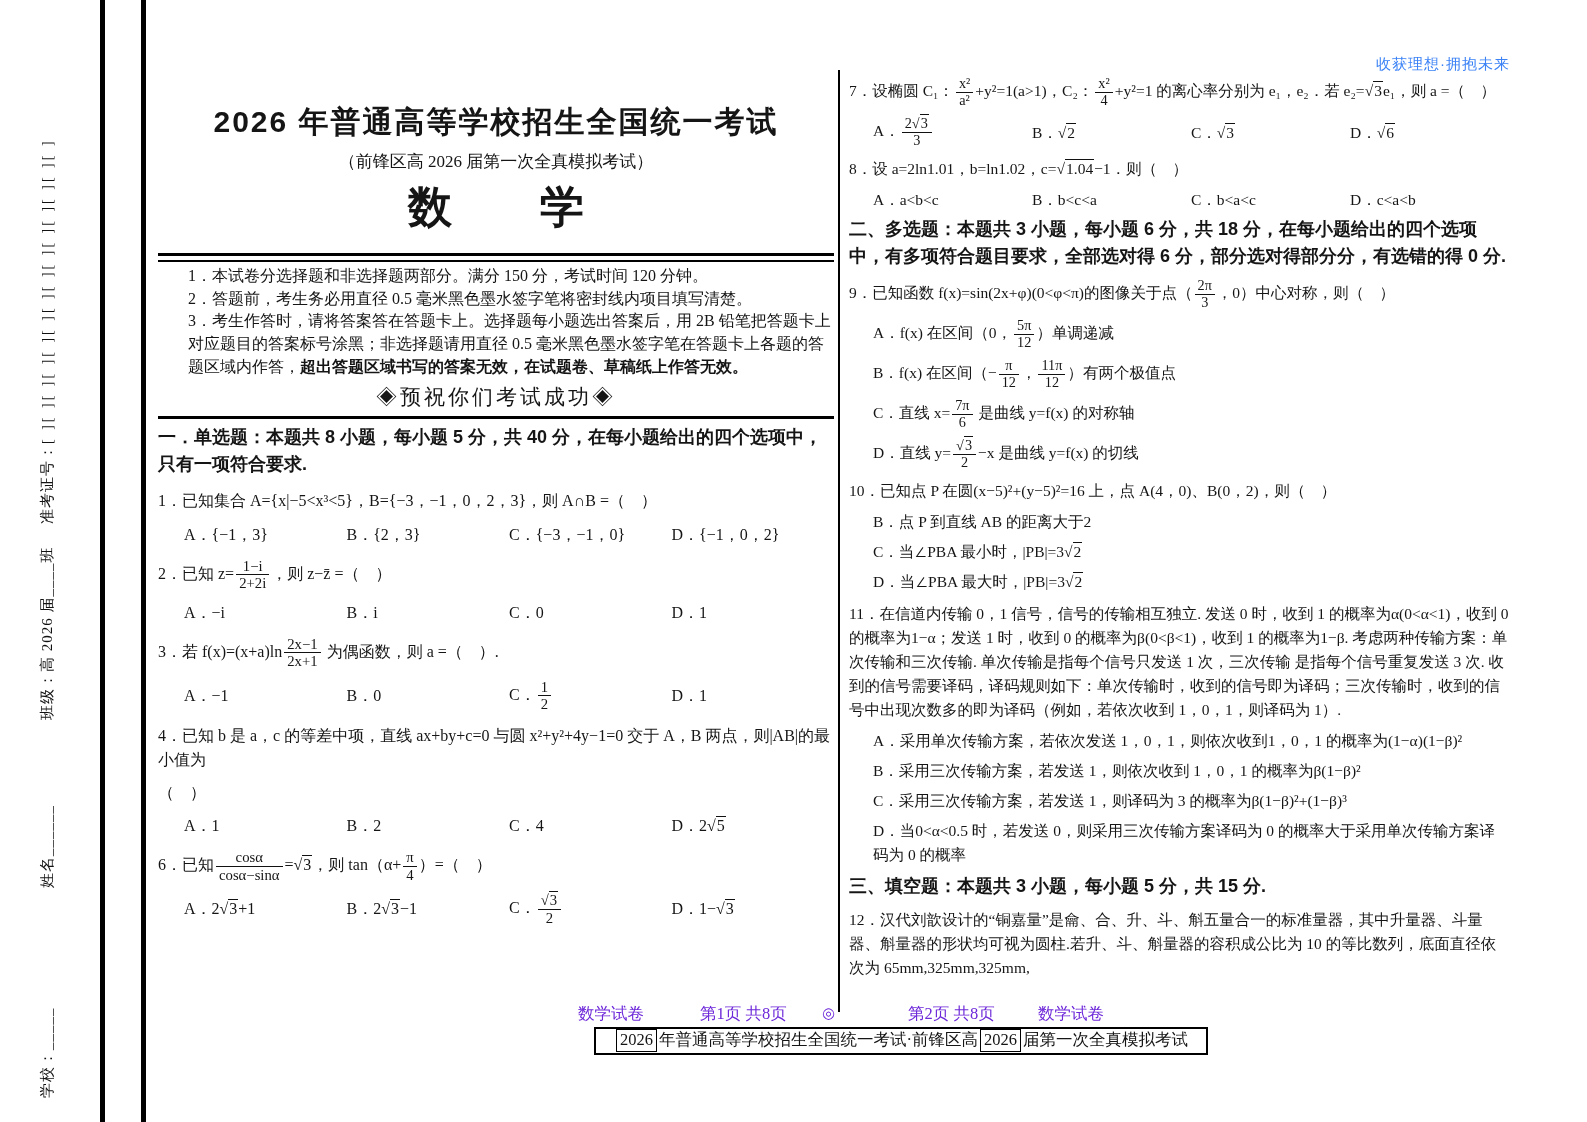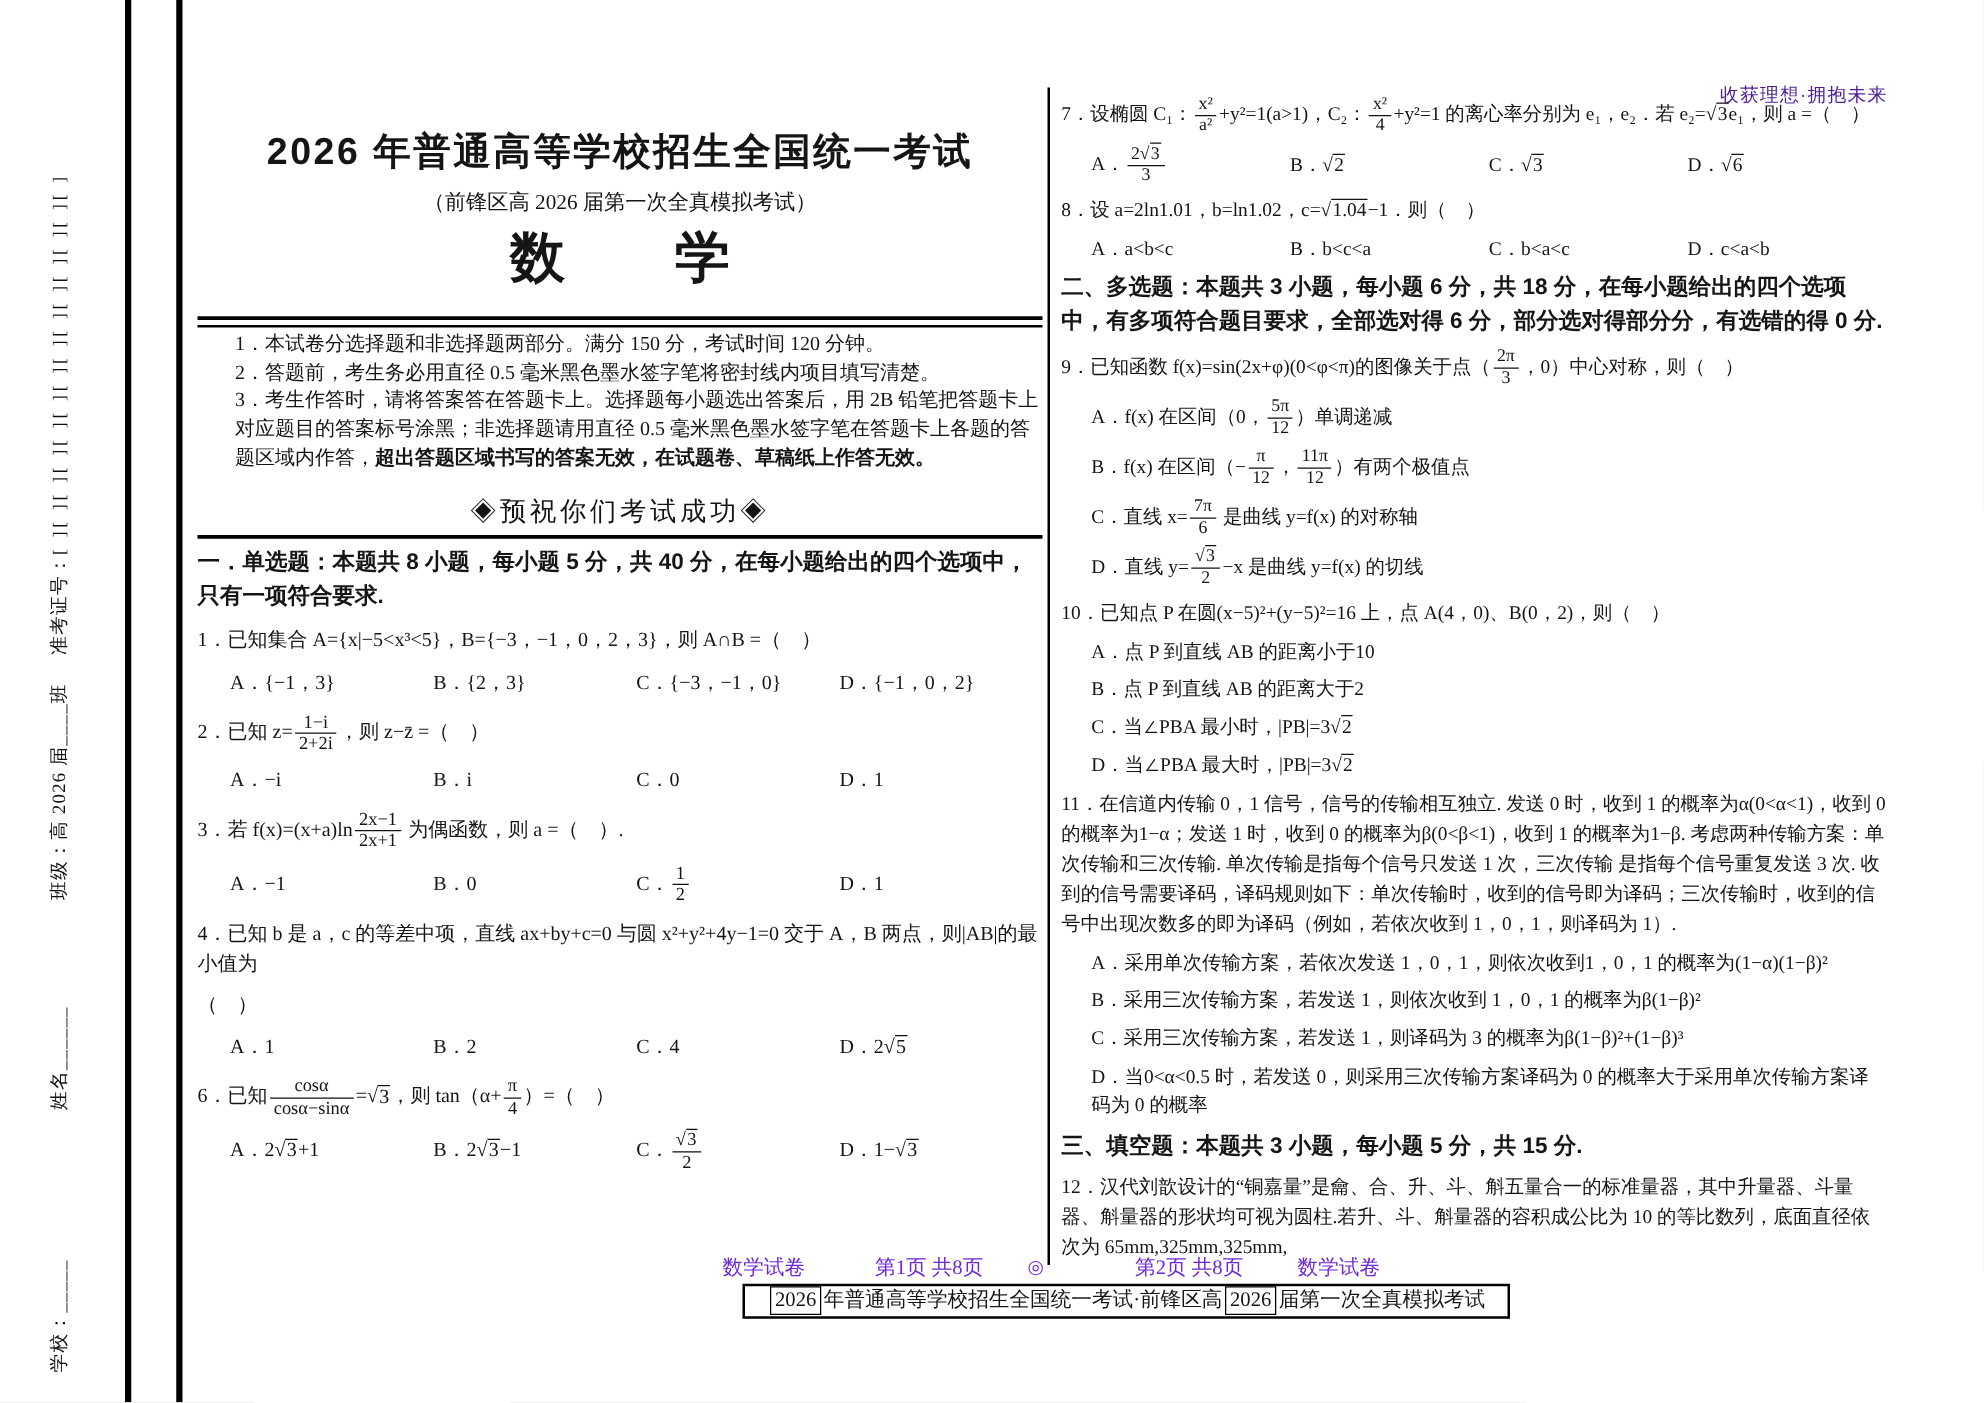--- a/index.html
+++ b/index.html
@@ -5,35 +5,35 @@
   html,body{margin:0;padding:0;background:#e8e8e8;}
   .sheet{position:relative;width:1587px;height:1122px;background:#ffffff;overflow:hidden;
          font-family:"Liberation Serif",serif;color:#151515;}
   
   .vline{position:absolute;top:0;width:5px;height:1122px;background:#000;}
   .page-divider{position:absolute;left:838px;top:70px;width:2px;height:942px;background:#000;}
   .vlabel{position:absolute;transform:rotate(-90deg);transform-origin:0 0;white-space:nowrap;
           font-size:15px;letter-spacing:1px;color:#111;}
   .vlabel .boxes{letter-spacing:3px;font-size:14px;}
   .slogan{position:absolute;top:55px;right:77px;font-family:"Liberation Sans",sans-serif;
-          font-size:15px;color:#4c1d95;letter-spacing:1px;margin-top:12px;}
+          font-size:15px;color:#3b82f6;letter-spacing:1px;}
   
   .page{position:absolute;line-height:1.5;}
   .page-left{left:158px;top:104px;width:676px;font-size:16px;}
   .page-right{left:849px;top:76px;width:660px;font-size:15.5px;}
   .title{text-align:center;font-family:"Liberation Sans",sans-serif;font-weight:bold;
          font-size:30px;letter-spacing:2px;line-height:1.2;}
   .subtitle{text-align:center;font-size:17px;margin-top:9px;}
   .subject{text-align:center;font-family:"Liberation Sans",sans-serif;font-weight:bold;
            font-size:44px;margin-top:8px;line-height:1.1;}
   .hr2{margin-top:22px;height:4px;border-top:3px solid #000;border-bottom:2px solid #000;}
   .notice-title{font-family:"Liberation Sans",sans-serif;font-weight:bold;font-size:18px;margin-top:12px;}
   .notice{margin:3px 0 0 30px;font-size:16px;line-height:1.42;}
   .n-item b{font-family:"Liberation Sans",sans-serif;}
-  .wish{text-align:center;font-size:21px;letter-spacing:3px;margin-top:16px;}
+  .wish{text-align:center;font-size:21px;letter-spacing:3px;margin-top:4px;}
   .hr1{border-top:3px solid #000;margin-top:2px;}
   .sec{font-family:"Liberation Sans",sans-serif;font-weight:bold;font-size:18px;line-height:1.5;margin-top:5px;}
   .q{margin-top:11px;}
   .stem{line-height:1.55;}
   .stem2{margin-top:8px;}
   .opts{display:flex;flex-wrap:wrap;align-items:center;margin:9px 0 2px 26px;}
   .cols4>.opt{width:25%;box-sizing:border-box;}
   .cols2>.opt{width:46%;box-sizing:border-box;margin:4px 0;}
   .stack{display:block;}
   .stack>.opt{display:block;margin:7px 0;}
@@ -166,21 +166,20 @@
         <span class="opt">A．f(x) 在区间（0，<span class="frac"><span class="fn">5π</span><span class="fd">12</span></span>）单调递减</span>
         <span class="opt">B．f(x) 在区间（−<span class="frac"><span class="fn">π</span><span class="fd">12</span></span>，<span class="frac"><span class="fn">11π</span><span class="fd">12</span></span>）有两个极值点</span>
         <span class="opt">C．直线 x=<span class="frac"><span class="fn">7π</span><span class="fd">6</span></span> 是曲线 y=f(x) 的对称轴</span>
         <span class="opt">D．直线 y=<span class="frac"><span class="fn"><span class="sqrt">√<span class="rad">3</span></span></span><span class="fd">2</span></span>−x 是曲线 y=f(x) 的切线</span>
       </div>
     </div>
 
     <div class="q">
       <div class="stem">10．已知点 P 在圆(x−5)²+(y−5)²=16 上，点 A(4，0)、B(0，2)，则（　）</div>
       <div class="opts stack">
-        <span class="opt">A．点 P 到直线 AB 的距离小于10</span>
         <span class="opt">B．点 P 到直线 AB 的距离大于2</span>
         <span class="opt">C．当∠PBA 最小时，|PB|=3<span class="sqrt">√<span class="rad">2</span></span></span>
         <span class="opt">D．当∠PBA 最大时，|PB|=3<span class="sqrt">√<span class="rad">2</span></span></span>
       </div>
     </div>
 
     <div class="q">
       <div class="stem">11．在信道内传输 0，1 信号，信号的传输相互独立. 发送 0 时，收到 1 的概率为α(0&lt;α&lt;1)，收到 0 的概率为1−α；发送 1 时，收到 0 的概率为β(0&lt;β&lt;1)，收到 1 的概率为1−β. 考虑两种传输方案：单次传输和三次传输. 单次传输是指每个信号只发送 1 次，三次传输 是指每个信号重复发送 3 次. 收到的信号需要译码，译码规则如下：单次传输时，收到的信号即为译码；三次传输时，收到的信号中出现次数多的即为译码（例如，若依次收到 1，0，1，则译码为 1）.</div>
       <div class="opts stack">
         <span class="opt">A．采用单次传输方案，若依次发送 1，0，1，则依次收到1，0，1 的概率为(1−α)(1−β)²</span>

